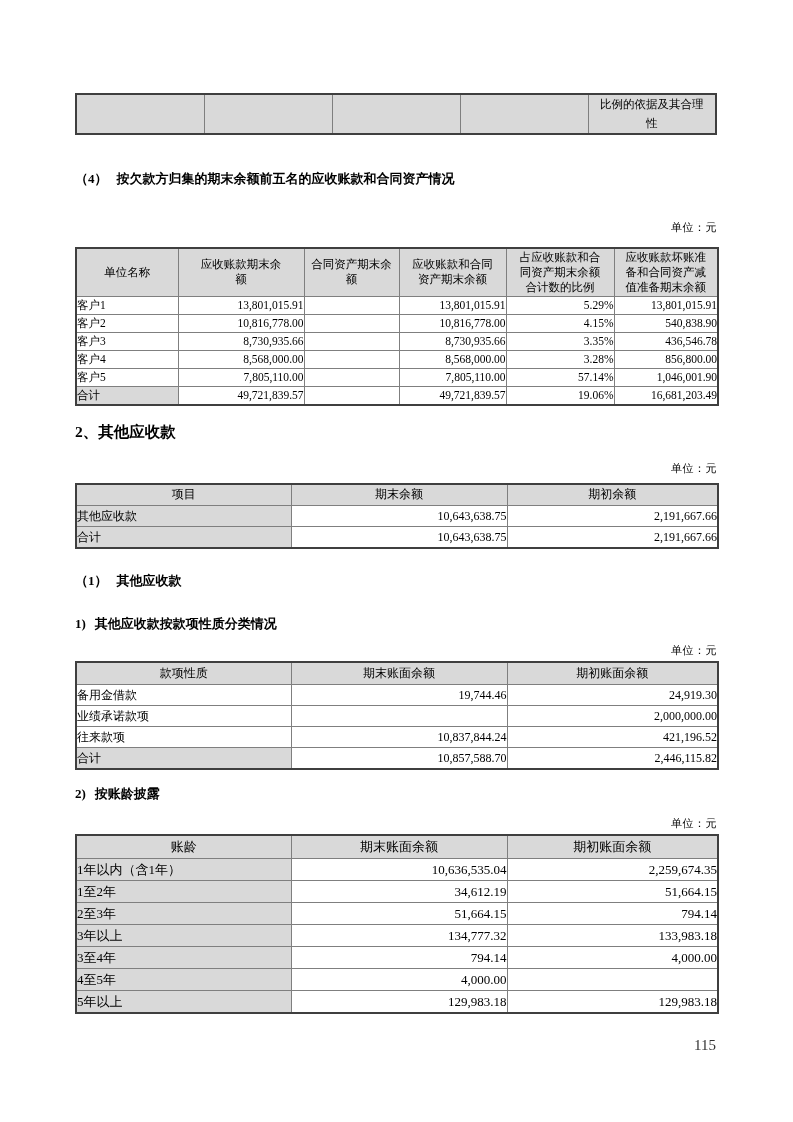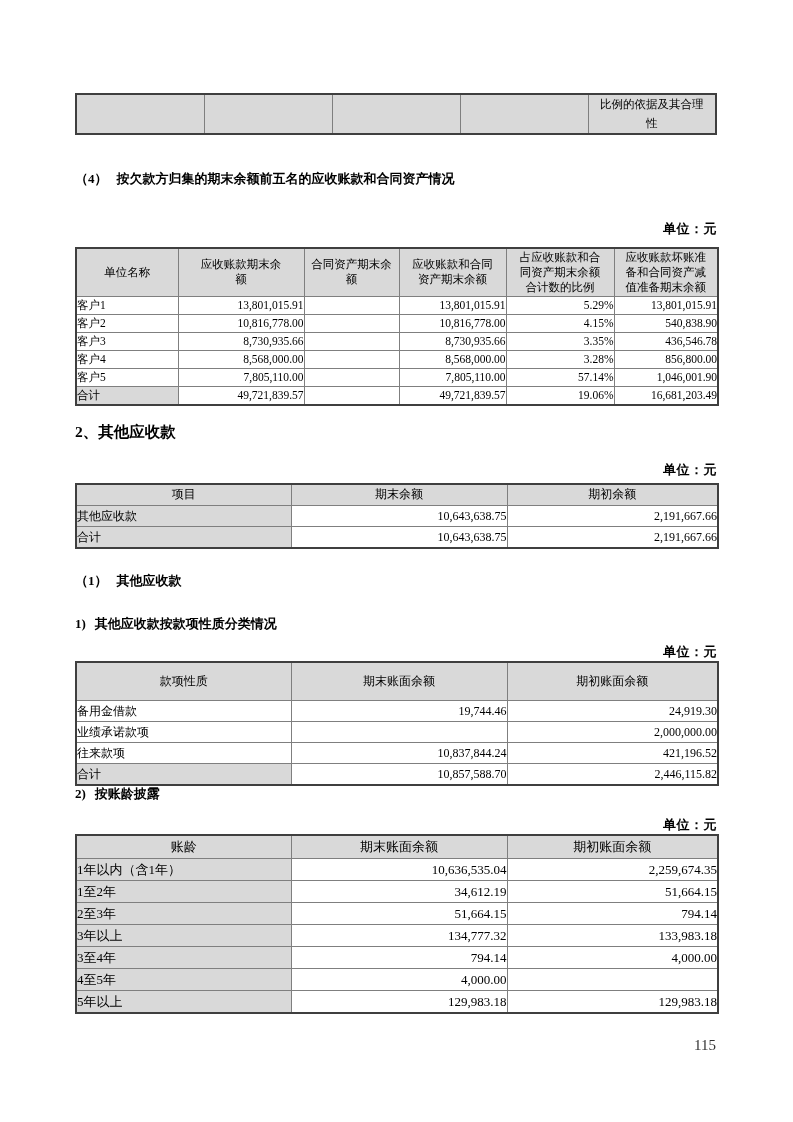--- a/index.html
+++ b/index.html
@@ -9,23 +9,22 @@
     width: 793px;
     height: 1122px;
     background: #ffffff;
     font-family: "Liberation Serif", "DejaVu Serif", serif;
     color: #000000;
     overflow: hidden;
   }
   .unit {
     position: absolute;
     right: 76px;
-    font-size: 13px;
+    font-size: 11px;
     letter-spacing: 0.5px;
-    font-weight: bold;
   }
   .heading {
     position: absolute;
     left: 75px;
     font-weight: bold;
     font-size: 13px;
     white-space: nowrap;
   }
   .heading .hn { margin-right: 9px; }
   .h-big { font-size: 15.5px; }
@@ -66,21 +65,21 @@
   .t1 tr.r td { height: 18px; line-height: 17px; }
   .w0 { width: 102px; } .w1 { width: 126px; } .w2 { width: 95px; }
   .w3 { width: 107px; } .w4 { width: 108px; } .w5 { width: 104px; }
 
   
   .wa { width: 215px; } .wb { width: 216px; } .wc { width: 211px; }
   .t2 { top: 483px; font-size: 12px; }
   .t2 .hdr td { height: 21px; }
   .t2 tr.r td { height: 21px; line-height: 20px; }
   .t3 { top: 661px; font-size: 12px; }
-  .t3 .hdr td { height: 38px; }
+  .t3 .hdr td { height: 22px; }
   .t3 tr.r td { height: 21px; line-height: 20px; }
   .t4 { top: 834px; font-size: 13px; }
   .t4 .hdr td { height: 23px; }
   .t4 tr.r td { height: 21.5px; line-height: 21px; }
 
   #h-s4   { top: 170px; text-align: center; }
   #h-s2   { top: 422px; }
   #h-s21  { top: 572px; }
   #h-s211 { top: 615px; }
   #h-s212 { top: 785px; text-align: right; }

